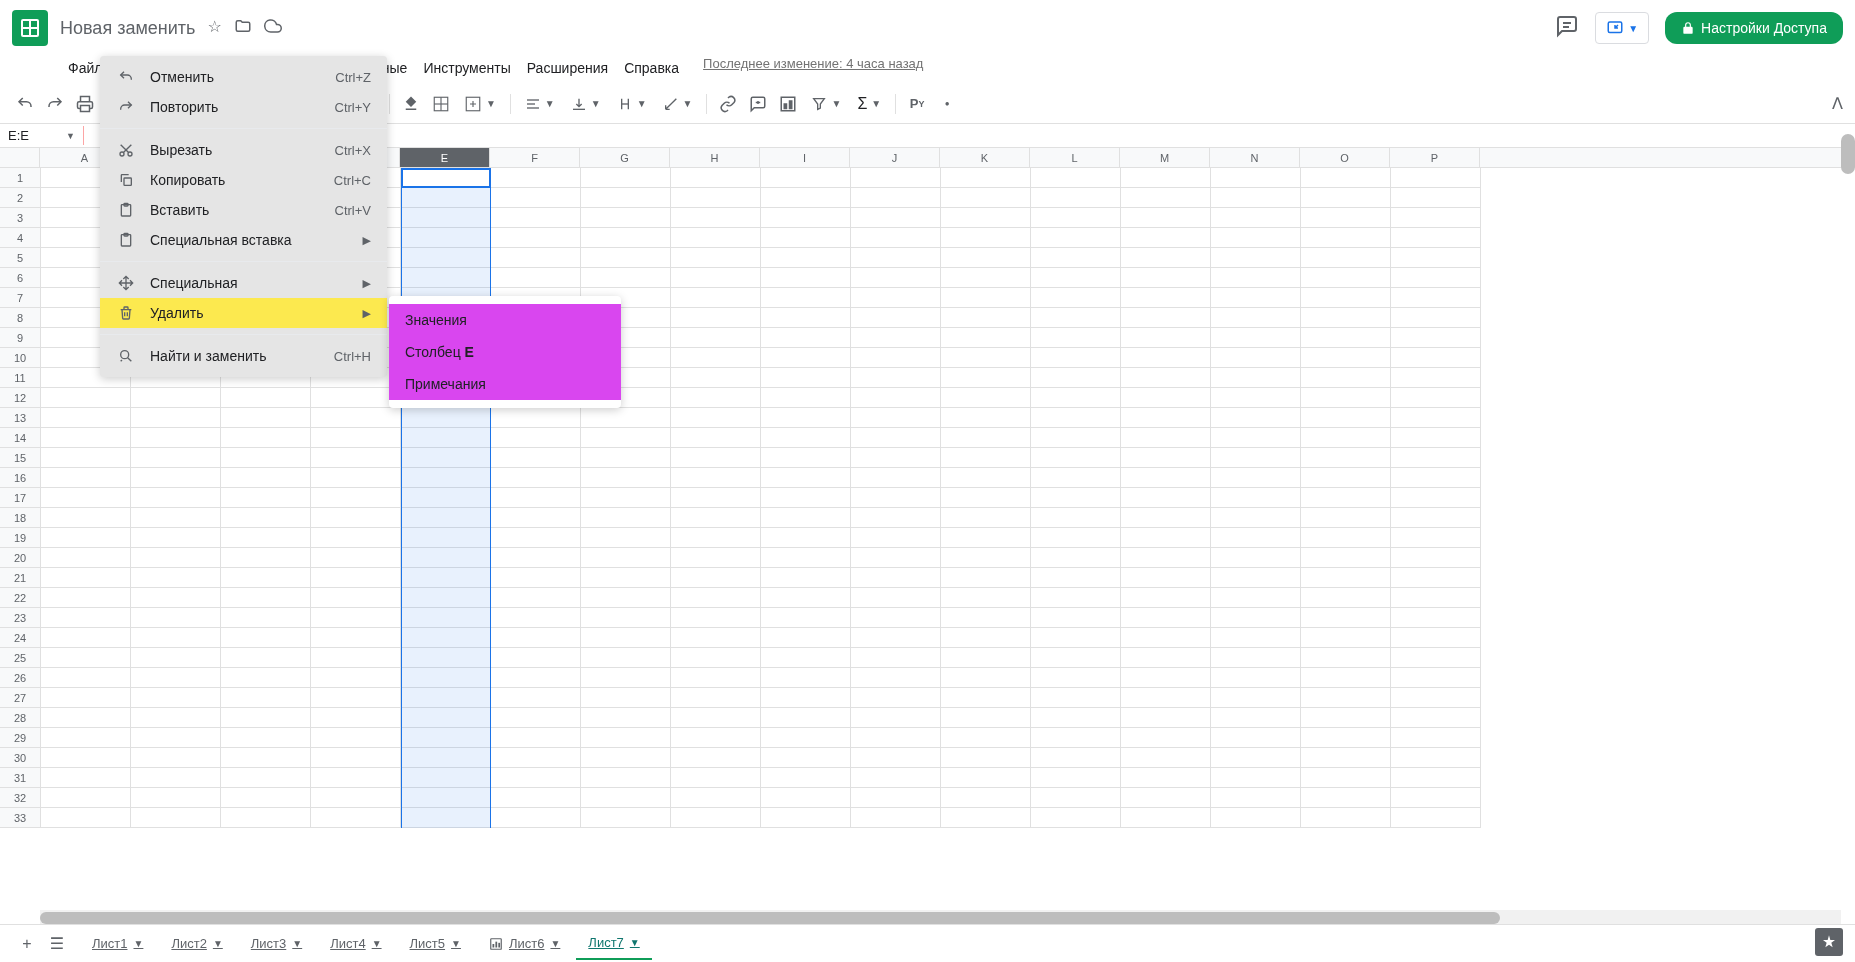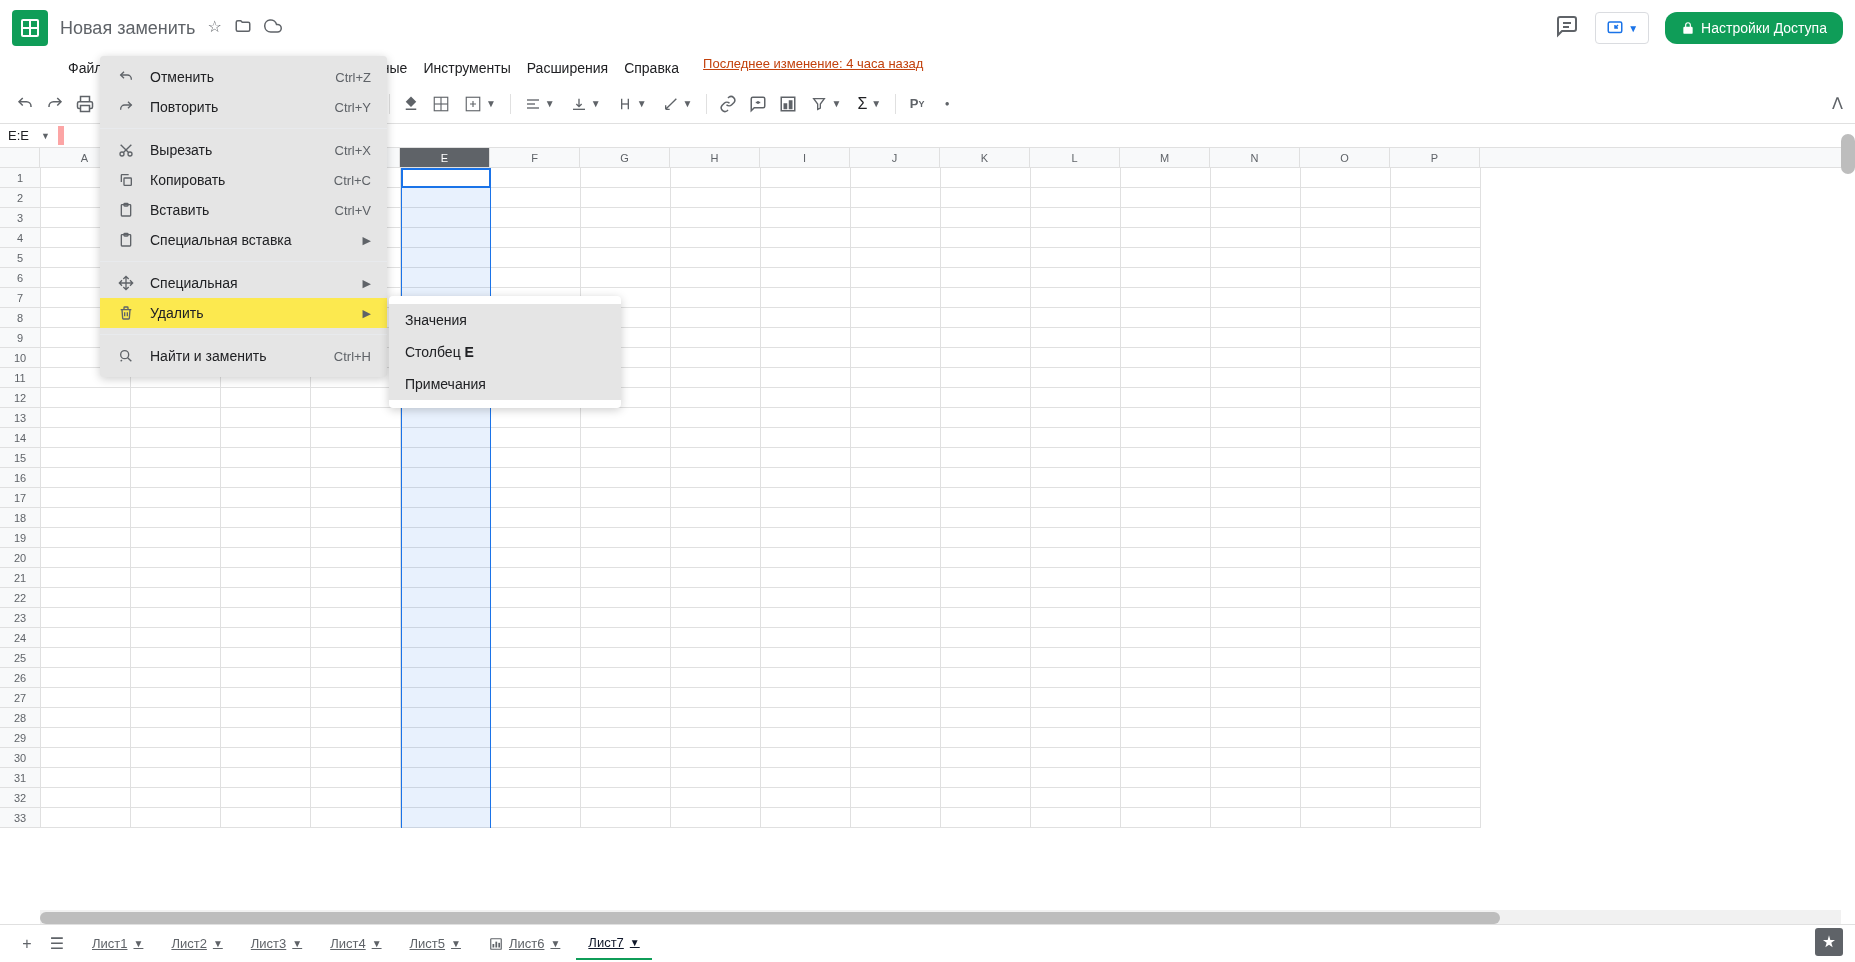--- a/index.html
+++ b/index.html
@@ -14,34 +14,34 @@
 .title-icons span { cursor: pointer; }
 .header-right { margin-left: auto; display: flex; align-items: center; gap: 16px; }
 .comment-icon { color: #5f6368; cursor: pointer; }
 .present-btn { border: 1px solid #dadce0; border-radius: 4px; padding: 6px 10px; display: flex; align-items: center; gap: 4px; color: #1a73e8; cursor: pointer; }
 .share-btn { background: #0f9d58; color: #fff; border: none; border-radius: 12px; padding: 8px 16px; font-size: 14px; cursor: pointer; display: flex; align-items: center; gap: 6px; }
 
 
 .menubar { display: flex; align-items: flex-start; padding: 0 12px 0 60px; height: 28px; font-size: 14px; color: #202124; }
 .menu-item { padding: 4px 8px; cursor: pointer; }
 .menu-item.active { background: #fce94f; }
-.last-edit { margin-left: 16px; color: #c2410c; text-decoration: underline; font-size: 13px; cursor: pointer; }
+.last-edit { margin-left: 16px; color: #737373; text-decoration: underline; font-size: 13px; cursor: pointer; }
 
 
 .toolbar { display: flex; align-items: center; padding: 6px 12px; border-bottom: 1px solid #e0e0e0; height: 40px; gap: 4px; }
 .tb-btn { width: 26px; height: 26px; display: flex; align-items: center; justify-content: center; cursor: pointer; color: #5f6368; border-radius: 3px; }
 .tb-sep { width: 1px; height: 20px; background: #e0e0e0; margin: 0 4px; }
 .tb-dropdown { display: flex; align-items: center; padding: 3px 6px; font-size: 13px; color: #202124; cursor: pointer; gap: 4px; }
 .tb-dropdown .arrow { font-size: 10px; color: #5f6368; }
 .font-size-input { width: 32px; text-align: center; font-size: 13px; border: none; }
 .collapse-arrow { margin-left: auto; color: #5f6368; cursor: pointer; }
 
 
 .fx-bar { display: flex; align-items: center; border-bottom: 1px solid #e0e0e0; height: 24px; }
-.name-box { width: 64px; padding: 2px 8px; font-size: 13px; color: #202124; border-right: 6px solid #fca5a5; display: flex; align-items: center; justify-content: space-between; }
+.name-box { width: 84px; padding: 2px 8px; font-size: 13px; color: #202124; border-right: 1px solid #fca5a5; display: flex; align-items: center; justify-content: space-between; }
 .name-box .arrow { font-size: 9px; color: #5f6368; }
 
 
 .grid-container { position: relative; width: 100%; height: 820px; overflow: hidden; }
 .col-headers { display: flex; background: #f8f9fa; border-bottom: 1px solid #e0e0e0; height: 20px; position: sticky; top: 0; }
 .corner { width: 40px; border-right: 1px solid #e0e0e0; background: #f8f9fa; }
 .col-h { width: 90px; text-align: center; font-size: 11px; color: #5f6368; border-right: 1px solid #e0e0e0; line-height: 20px; cursor: pointer; }
 .col-h.selected { background: #5f6368; color: #fff; }
 .grid-body { display: flex; }
 .row-headers { display: flex; flex-direction: column; background: #f8f9fa; border-right: 1px solid #e0e0e0; }
@@ -58,28 +58,28 @@
 .dd-item.highlighted { background: #fce94f; }
 .dd-icon { width: 20px; margin-right: 14px; color: #5f6368; display: flex; align-items: center; justify-content: center; }
 .dd-label { flex: 1; }
 .dd-shortcut { font-size: 13px; color: #5f6368; }
 .dd-arrow { font-size: 11px; color: #5f6368; }
 .dd-sep { height: 1px; background: #e8eaed; margin: 6px 0; }
 
 
 .submenu { position: absolute; left: 389px; top: 296px; width: 232px; background: #fff; border-radius: 4px; box-shadow: 0 2px 10px rgba(0,0,0,0.2); padding: 8px 0; z-index: 101; }
 .sub-item { padding: 8px 16px; font-size: 14px; color: #202124; cursor: pointer; }
-.sub-hilite-group { background: #e5e5e5; }
+.sub-hilite-group { background: #d946ef; }
 
 
 .bottom-bar { position: absolute; bottom: 0; left: 0; right: 0; height: 38px; border-top: 1px solid #e0e0e0; display: flex; align-items: center; padding: 0 12px; background: #fff; }
 .add-sheet, .all-sheets { width: 30px; height: 30px; display: flex; align-items: center; justify-content: center; cursor: pointer; color: #5f6368; }
 .sheet-tabs { display: flex; gap: 4px; margin-left: 8px; }
 .sheet-tab { padding: 8px 12px; display: flex; align-items: center; gap: 6px; font-size: 13px; color: #5f6368; cursor: pointer; border-radius: 4px 4px 0 0; text-decoration: underline; }
-.sheet-tab.active { color: #0f172a; font-weight: 500; border-bottom: 2px solid #0f9d58; }
+.sheet-tab.active { color: #0f766e; font-weight: 500; border-bottom: 2px solid #0f9d58; }
 .sheet-tab .arrow { font-size: 10px; }
 .sheet-icon { width: 14px; height: 14px; color: #5f6368; }
 .explore-btn { position: absolute; right: 12px; bottom: 6px; width: 28px; height: 28px; background: #5f6368; border-radius: 3px; display: flex; align-items: center; justify-content: center; color: #fff; cursor: pointer; }
 
 
 .vscroll { position: absolute; right: 0; top: 134px; width: 14px; height: 40px; background: #bdbdbd; border-radius: 7px; }
 .hscroll-track { position: absolute; bottom: 38px; left: 40px; right: 14px; height: 14px; background: #f1f1f1; }
 .hscroll { position: absolute; bottom: 38px; left: 40px; width: 1460px; height: 12px; background: #bdbdbd; border-radius: 6px; }
 </style>
 </head>

